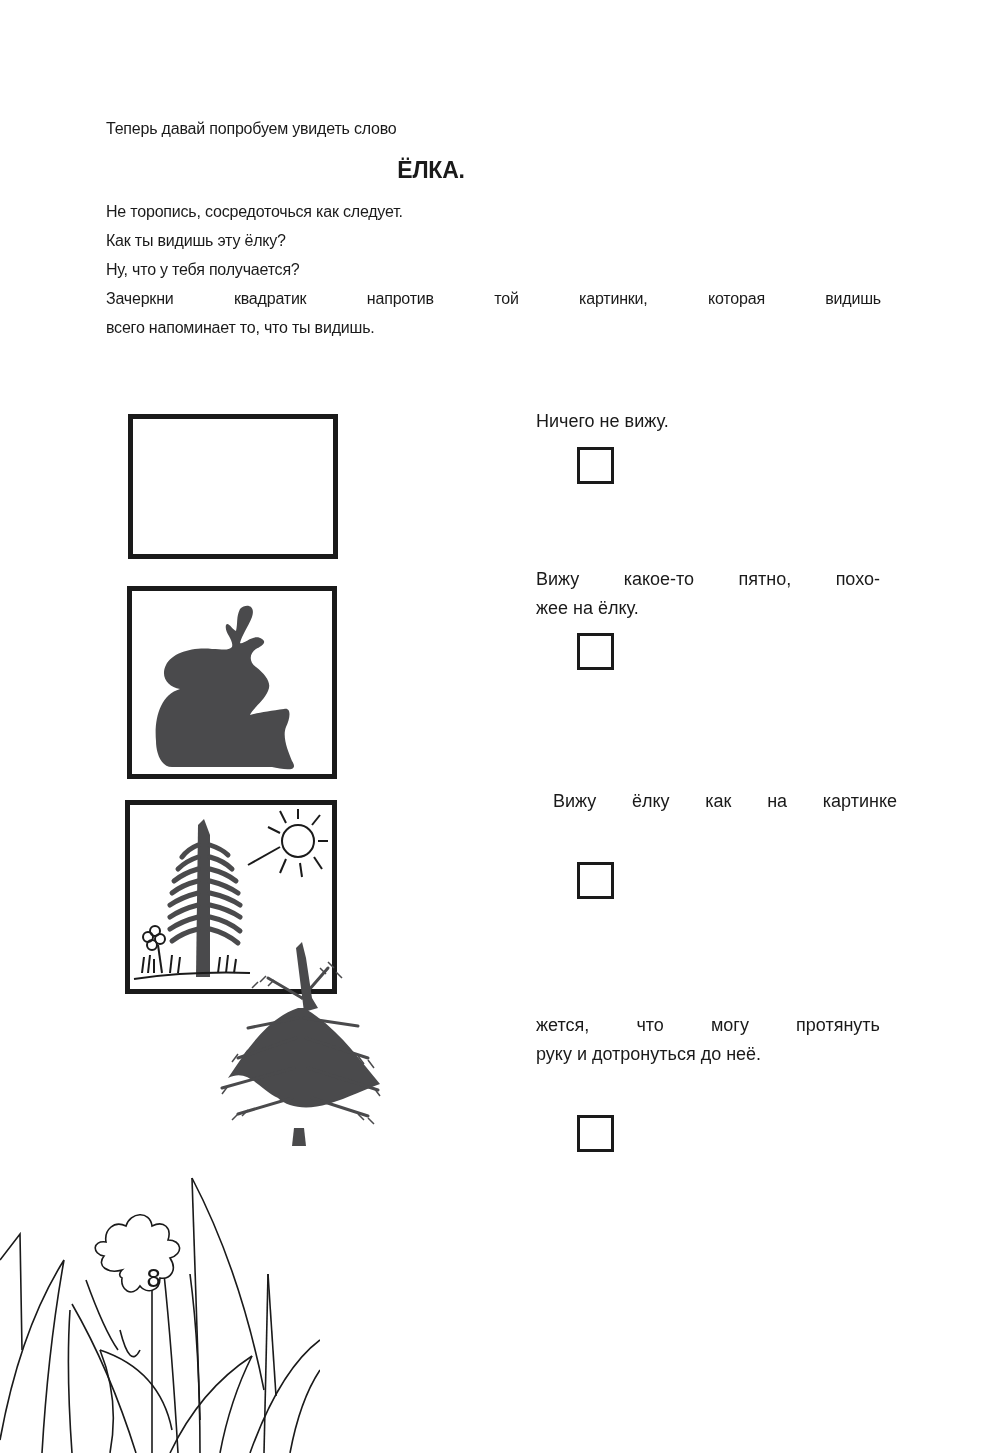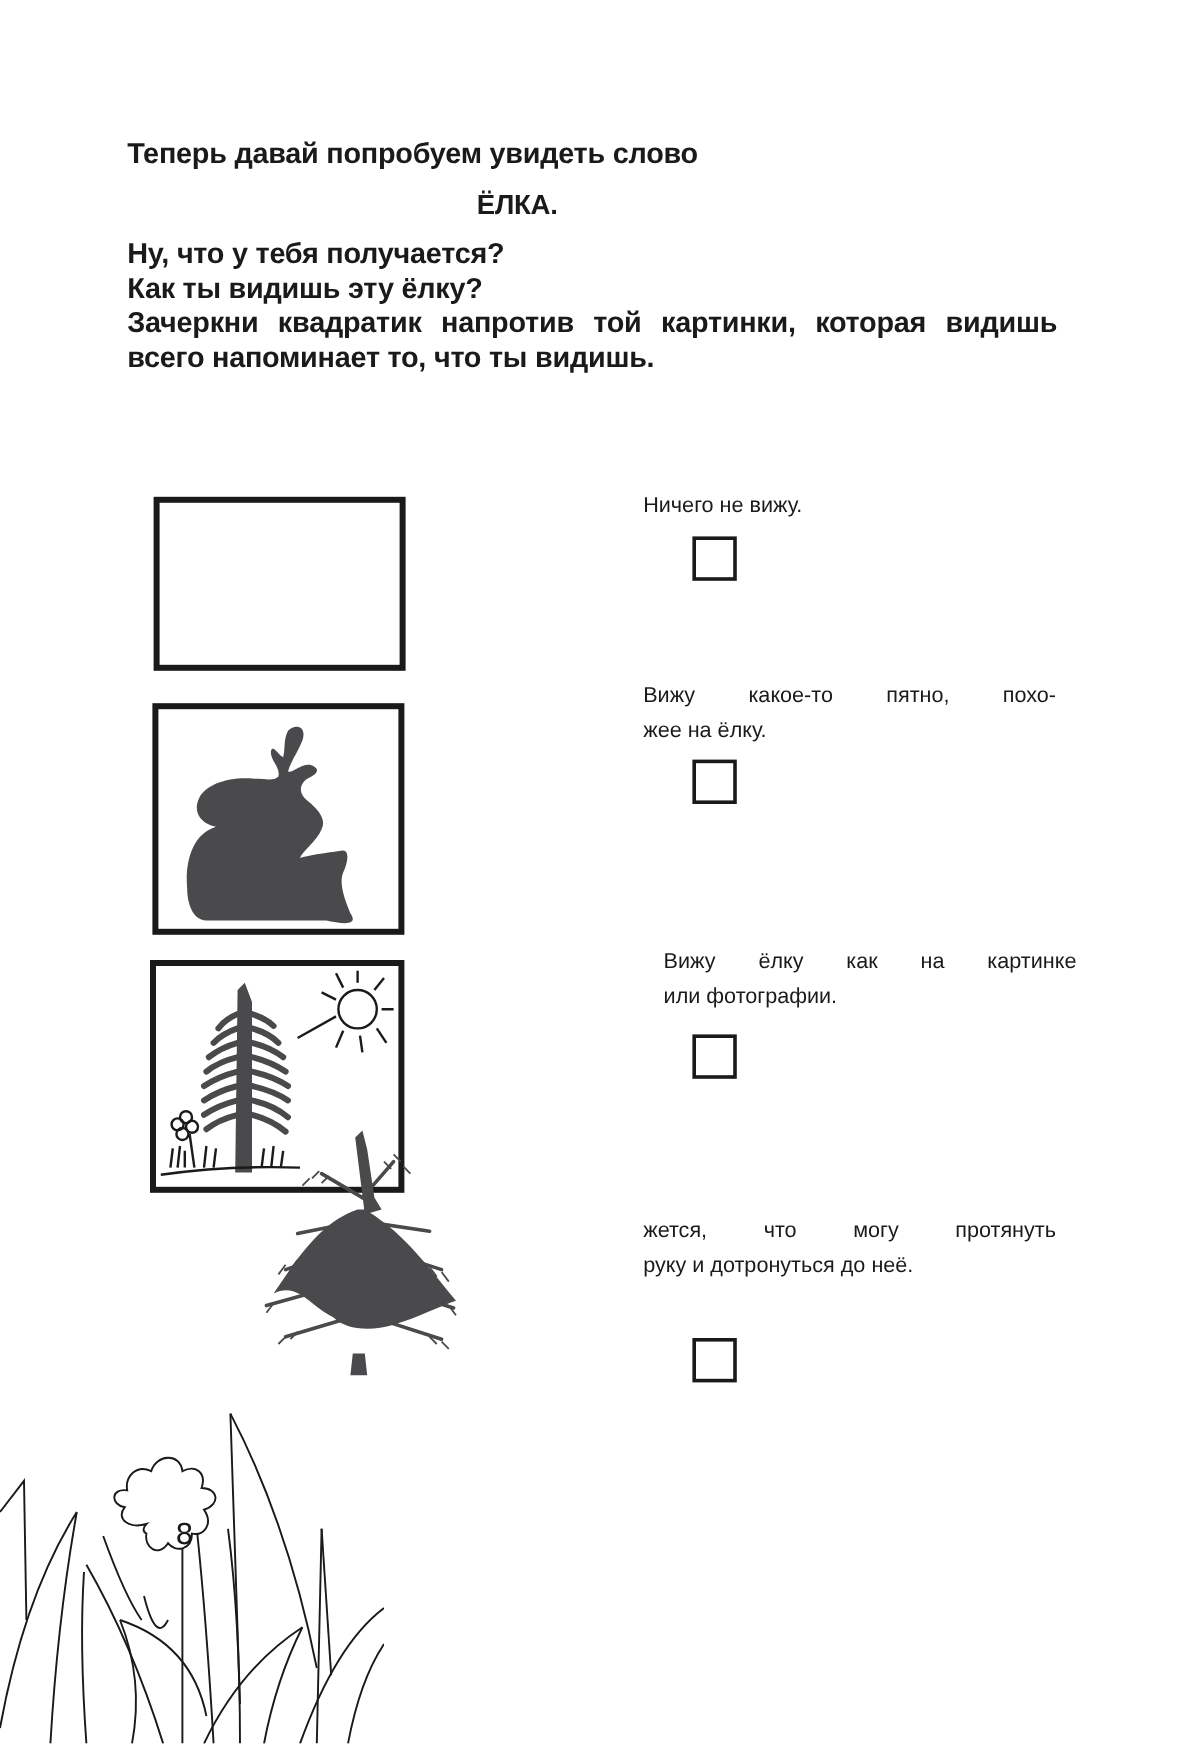--- a/index.html
+++ b/index.html
@@ -1,39 +1,40 @@
 <!DOCTYPE html>
 <html><head>
 <meta charset="utf-8">
 <style>
   html, body { margin: 0; padding: 0; background: #ffffff; }
   body { width: 986px; height: 1453px; position: relative; overflow: hidden;
          font-family: "Liberation Sans", sans-serif; color: #1a1a1a; }
-  .txt { position: absolute; font-size: 24px; line-height: 29px; letter-spacing: -0.2px; font-weight: bold; }
+  .txt { position: absolute; font-size: 16px; line-height: 29px; letter-spacing: -0.2px; }
   .intro { left: 106px; top: 114px; }
   .word { left: 0; width: 814px; top: 156px; text-align: center; font-weight: bold; font-size: 23px; padding-left: 48px; box-sizing: border-box; }
   .para { left: 106px; top: 197px; width: 775px; }
   .para div { line-height: 29px; }
   .para .just { text-align: justify; text-align-last: justify; }
   .frame { position: absolute; border: 5px solid #1a1a1a; box-sizing: border-box; background: #fff; }
   .opt-text { position: absolute; left: 536px; width: 344px; font-size: 18px; line-height: 29px; }
   .opt-text .just { text-align: justify; text-align-last: justify; }
   .cb { position: absolute; left: 577px; width: 37px; height: 37px; border: 3px solid #1a1a1a; box-sizing: border-box; background: #fff; cursor: pointer; }
   svg { position: absolute; }
   .pagenum { position: absolute; font-family: "DejaVu Sans", sans-serif; font-size: 24px; }
 </style>
 </head>
 <body>
 
 <div class="txt intro">Теперь давай попробуем увидеть слово</div>
 <div class="txt word">ЁЛКА.</div>
 
 <div class="txt para">
+  <div>Не торопись, сосредоточься как следует.</div>
+  <div>Как ты видишь эту ёлку?</div>
   <div>Ну, что у тебя получается?</div>
-  <div>Как ты видишь эту ёлку?</div>
   <div class="just">Зачеркни квадратик напротив той картинки, которая видишь</div>
   <div>всего напоминает то, что ты видишь.</div>
 </div>
 
 <div class="frame" style="left:128px; top:414px; width:210px; height:145px;"></div>
 <div class="opt-text" style="top:407px;">
   <div>Ничего не вижу.</div>
 </div>
 <div class="cb" style="top:447px;"></div>
 
@@ -101,21 +102,20 @@
         <line x1="48" y1="168" x2="50" y2="152"></line>
       <line x1="88" y1="168" x2="90" y2="152"></line>
         <line x1="96" y1="168" x2="98" y2="150"></line>
         <line x1="104" y1="168" x2="106" y2="154"></line>
     </g>
     <path d="M4 174 Q60 166 120 168" stroke="#1a1a1a" stroke-width="2" fill="none"></path>
   </svg>
 </div>
 <div class="opt-text" style="top:787px;margin-left:17px;">
   <div class="just">Вижу ёлку как на картинке</div>
-  <div>или фотографии.</div>
 </div>
 <div class="cb" style="top:862px;"></div>
 
 <svg width="180" height="210" viewBox="0 0 180 210" style="left:208px; top:938px;">
   <g fill="#4a4a4c">
     <path d="M86 190 L96 190 L98 208 L84 208 Z"></path>
     <path d="M88 10 L94 4 L98 20 L104 60 L110 70 L96 74 Z"></path>
     <path d="M90 70 C60 80 40 110 20 140 C40 130 50 150 70 160 C80 170 100 172 120 166 C140 160 160 150 172 146 C150 120 130 90 96 70 Z"></path>
   </g>
   <g stroke="#4a4a4c" stroke-width="3" fill="none" stroke-linecap="round">

